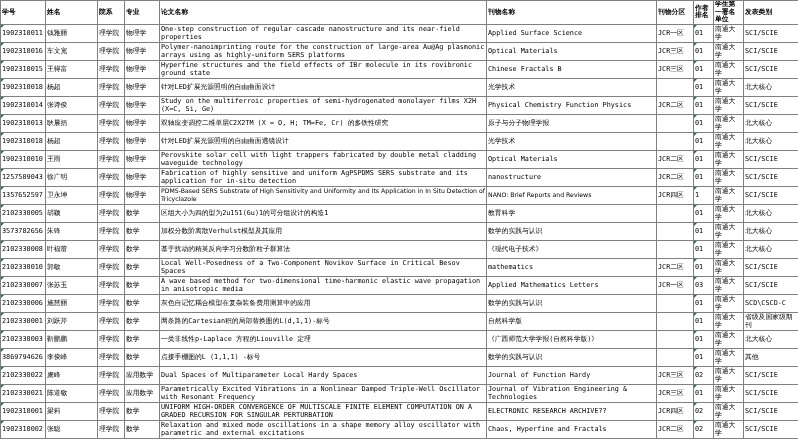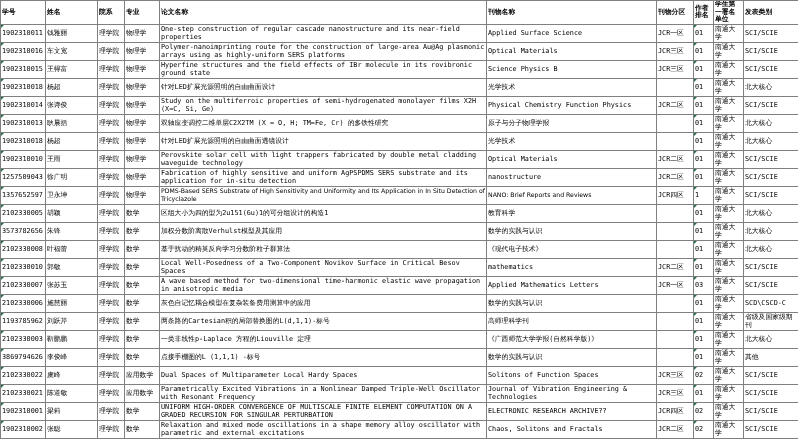--- a/index.html
+++ b/index.html
@@ -79,21 +79,21 @@
         <td><span class="tri" style="--tri: #1e7145;"></span><span>01</span></td>
         <td><span>南通大学</span></td>
         <td><span>SCI/SCIE</span></td>
       </tr>
       <tr>
         <td><span class="tri" style="--tri: #1e7145;"></span><span>1902310015</span></td>
         <td><span>王得富</span></td>
         <td><span>理学院</span></td>
         <td><span>物理学</span></td>
         <td><span>Hyperfine structures and the field effects of IBr molecule in its rovibronic ground state</span></td>
-        <td><span>Science Physics B</span></td>
+        <td><span>Chinese Fractals B</span></td>
         <td><span>JCR三区</span></td>
         <td><span class="tri" style="--tri: #1e7145;"></span><span>01</span></td>
         <td><span>南通大学</span></td>
         <td><span>SCI/SCIE</span></td>
       </tr>
       <tr>
         <td><span class="tri" style="--tri: #1e7145;"></span><span>1902310018</span></td>
         <td><span>杨超</span></td>
         <td><span>理学院</span></td>
         <td><span>物理学</span></td>
@@ -242,26 +242,26 @@
         <td><span>理学院</span></td>
         <td><span>数学</span></td>
         <td><span>灰色自记忆耦合模型在复杂装备费用测算中的应用</span></td>
         <td><span>数学的实践与认识</span></td>
         <td><span></span></td>
         <td><span class="tri" style="--tri: #1e7145;"></span><span>01</span></td>
         <td><span>南通大学</span></td>
         <td><span>SCD\CSCD-C</span></td>
       </tr>
       <tr>
-        <td><span class="tri" style="--tri: #1e7145;"></span><span>1193785962</span></td>
+        <td><span class="tri" style="--tri: #1e7145;"></span><span>2102330001</span></td>
         <td><span>刘跃芹</span></td>
         <td><span>理学院</span></td>
         <td><span>数学</span></td>
         <td><span>两条路的Cartesian积的局部替换图的L(d,1,1)-标号</span></td>
-        <td><span>高师理科学刊</span></td>
+        <td><span>自然科学版</span></td>
         <td><span></span></td>
         <td><span class="tri" style="--tri: #1e7145;"></span><span>01</span></td>
         <td><span>南通大学</span></td>
         <td><span>省级及国家级期刊</span></td>
       </tr>
       <tr>
         <td><span class="tri" style="--tri: #1e7145;"></span><span>2102330003</span></td>
         <td><span>靳鹏鹏</span></td>
         <td><span>理学院</span></td>
         <td><span>数学</span></td>
@@ -283,21 +283,21 @@
         <td><span class="tri" style="--tri: #1e7145;"></span><span>01</span></td>
         <td><span>南通大学</span></td>
         <td><span>其他</span></td>
       </tr>
       <tr>
         <td><span class="tri" style="--tri: #1e7145;"></span><span>2102330022</span></td>
         <td><span>虞峰</span></td>
         <td><span>理学院</span></td>
         <td><span>应用数学</span></td>
         <td><span>Dual Spaces of Multiparameter Local Hardy Spaces</span></td>
-        <td><span>Solitons of Function Spaces</span></td>
+        <td><span>Journal of Function Hardy</span></td>
         <td><span>JCR三区</span></td>
         <td><span class="tri" style="--tri: #1e7145;"></span><span>02</span></td>
         <td><span>南通大学</span></td>
         <td><span>SCI/SCIE</span></td>
       </tr>
       <tr>
         <td><span class="tri" style="--tri: #1e7145;"></span><span>2102330021</span></td>
         <td><span>陈道敏</span></td>
         <td><span>理学院</span></td>
         <td><span>应用数学</span></td>
@@ -319,21 +319,21 @@
         <td><span class="tri" style="--tri: #1e7145;"></span><span>02</span></td>
         <td><span>南通大学</span></td>
         <td><span>SCI/SCIE</span></td>
       </tr>
       <tr>
         <td><span class="tri" style="--tri: #1e7145;"></span><span>1902310002</span></td>
         <td><span>张聪</span></td>
         <td><span>理学院</span></td>
         <td><span>数学</span></td>
         <td><span>Relaxation and mixed mode oscillations in a shape memory alloy oscillator with parametric and external excitations</span></td>
-        <td><span>Chaos, Solitons and Fractals</span></td>
+        <td><span>Chaos, Hyperfine and Fractals</span></td>
         <td><span>JCR二区</span></td>
         <td><span class="tri" style="--tri: #1e7145;"></span><span>02</span></td>
         <td><span>南通大学</span></td>
         <td><span>SCI/SCIE</span></td>
       </tr>
       <tr>
         <td>
           <span class="tri" style="--tri: #1e7145;"></span>
         </td>
         <td></td>

